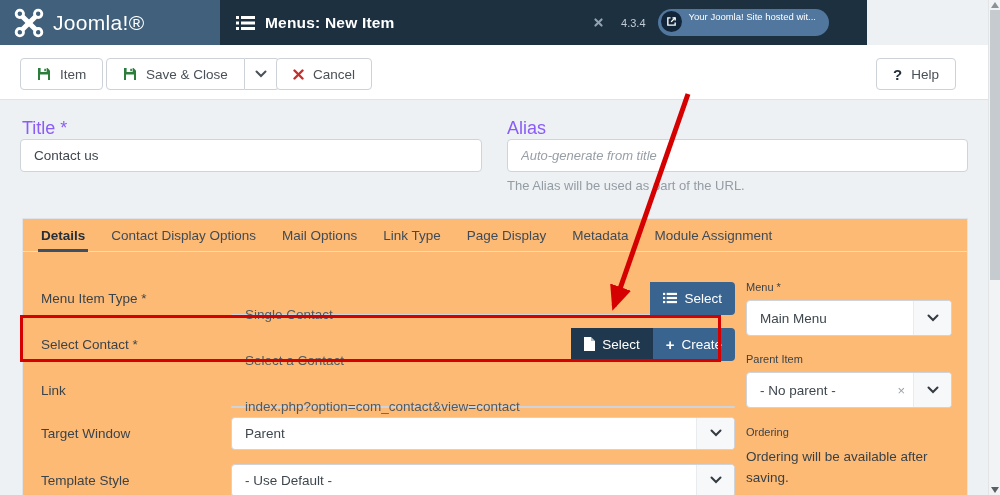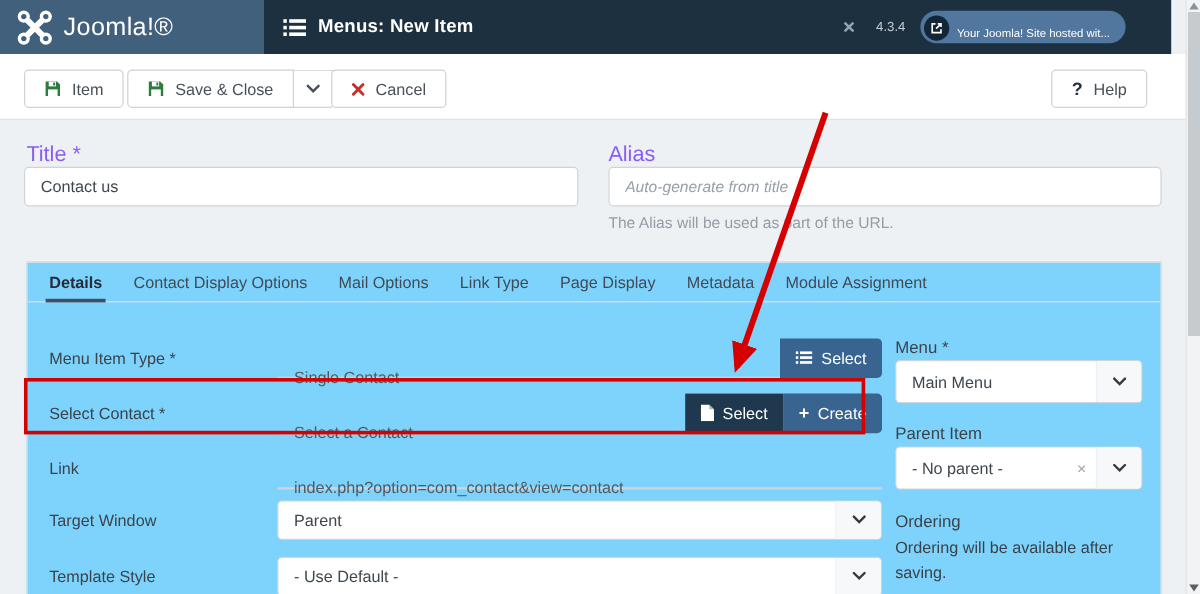--- a/index.html
+++ b/index.html
@@ -1,27 +1,27 @@
 <!DOCTYPE html>
 <html><head>
 <meta charset="utf-8">
 <style>
   * { margin:0; padding:0; box-sizing:border-box; font-family:"Liberation Sans", sans-serif; }
   html,body { width:1000px; height:495px; overflow:hidden; background:#edf1f4; }
   #app { position:relative; width:1000px; height:495px; background:#edf1f4; overflow:hidden; }
 
   
-  .header { position:absolute; top:0; left:0; width:976px; height:45px; background:#1c3040; display:flex; align-items:center; }
+  .header { position:absolute; top:0; left:0; width:867px; height:45px; background:#1c3040; display:flex; align-items:center; }
   .logo-block { width:220px; height:45px; background:#41607b; display:flex; align-items:center; gap:9px; padding-left:14px; flex:none; }
   .logo-text { color:#fff; font-size:21px; font-weight:400; letter-spacing:.3px; }
   .page-title-wrap { display:flex; align-items:center; gap:10px; margin-left:16px; color:#fff; }
   .page-title { font-size:15.5px; font-weight:600; letter-spacing:.2px; }
   .header-right { margin-left:auto; display:flex; align-items:center; gap:12px; padding-right:38px; }
   .version { display:flex; align-items:center; gap:17px; color:#c3ccd4; font-size:11px; }
-  .hosted-pill { display:flex; align-items:flex-end; gap:7px; background:#51779e; border:none; border-radius:14px; height:27px; padding:2px 13px 2px 3px; cursor:pointer; }
+  .hosted-pill { display:flex; align-items:flex-start; gap:7px; background:#51779e; border:none; border-radius:14px; height:27px; padding:2px 13px 2px 3px; cursor:pointer; }
   .pill-circle { width:21px; height:21px; border-radius:50%; background:#132639; display:flex; align-items:center; justify-content:center; flex:none; }
   .hosted-pill span.lbl { color:#fff; font-size:9.5px; white-space:nowrap; }
 
   
   .toolbar { position:absolute; top:45px; left:0; width:988px; height:55px; background:#fff; border-bottom:1px solid #dfe3e6; }
   .tbtn { position:absolute; top:13px; height:32px; display:inline-flex; align-items:center; gap:9px; padding:0 16px;
           background:#fff; border:1px solid #ccd2d8; border-radius:4px; font-size:13.5px; color:#495057; cursor:pointer; }
   .btn-save { left:20px; }
   .group { position:absolute; left:106px; top:13px; display:flex; }
   .group .tbtn { position:static; border-radius:4px 0 0 4px; }
@@ -32,21 +32,21 @@
   .qmark { font-size:15px; font-weight:700; color:#222f3d; }
 
   
   .field-label { position:absolute; font-size:18px; color:#8b5cf6; }
   .text-input { position:absolute; height:33px; background:#fff; border:1px solid #ced4da; border-radius:4px; padding:0 13px;
                 font-size:13.5px; color:#3f474e; outline:none; }
   .text-input::placeholder { color:#979ea6; font-style:italic; font-size:13px; }
   .muted-note { position:absolute; font-size:13px; color:#949ca4; }
 
   
-  .panel { position:absolute; left:22px; top:218px; width:946px; height:277px; background:#7dd3fc; border:1px solid #e0e4e8; border-bottom:none;text-decoration:underline; }
+  .panel { position:absolute; left:22px; top:218px; width:946px; height:277px; background:#fdba74; border:1px solid #e0e4e8; border-bottom:none;text-decoration:underline; }
   .tabs { position:absolute; top:0; left:0; right:0; height:33px; border-bottom:1px solid #dee2e6; display:flex; align-items:stretch; padding-left:5px; }
   .tab { display:flex; align-items:center; padding:0 13px; font-size:13.5px; color:#404b57; cursor:pointer; position:relative; white-space:nowrap; }
   .tab.active { color:#262f39; font-weight:700; }
   .tab.active::after { content:""; position:absolute; left:10px; right:10px; bottom:-1px; height:3px; background:#3c5166; }
 
   .frow { position:absolute; left:18px; width:694px; height:44px; display:flex; align-items:center; }
   .frow .flabel { width:190px; font-size:13.5px; color:#3b434b; flex:none; }
   .igroup { flex:1; display:flex; height:33px; }
   .dis-input { flex:1; background:#e9ecef; border:1px solid #ced4da; border-radius:4px; display:flex; align-items:center;
                padding:0 13px; font-size:13.5px; color:#53595f; min-width:0; }
@@ -59,21 +59,21 @@
   .plus { font-weight:700; font-size:15px; line-height:1; }
 
   .jselect { display:flex; align-items:center; background:#fff; border:1px solid #ced4da; border-radius:4px; position:relative;
              height:33px; flex:1; cursor:pointer; }
   .jselect .val { padding:0 13px; font-size:13.5px; color:#3f474e; flex:1; white-space:nowrap; overflow:hidden; }
   .jselect .cap { width:38px; height:100%; border-left:1px solid #e8ecef; background:#f6f8fa; border-radius:0 3px 3px 0;
                   display:flex; align-items:center; justify-content:center; flex:none; }
   .clear-x { color:#9aa1a8; font-size:13px; padding-right:8px; cursor:pointer; }
 
   
-  .rcol-label { position:absolute; font-size:14px; color:#3b434b; }
+  .rcol-label { position:absolute; font-size:11px; color:#3b434b; }
   .rsel { position:absolute; left:723px; width:206px; height:36px; }
   .rsel .jselect { height:36px; }
   .ordering-note { position:absolute; left:723px; width:218px; font-size:13.5px; color:#3a4249; line-height:1.55; }
 
   
   .anno-box { position:absolute; left:20px; top:315px; width:701px; height:47px; border:3px solid #d50000; pointer-events:none; z-index:40; }
   .anno-svg { position:absolute; inset:0; width:1000px; height:495px; pointer-events:none; z-index:41; }
 
   
   .sbar { position:absolute; right:0; top:0; width:12px; height:495px; background:#f2f3f4; border-left:1px solid #e3e4e5; z-index:60; }

